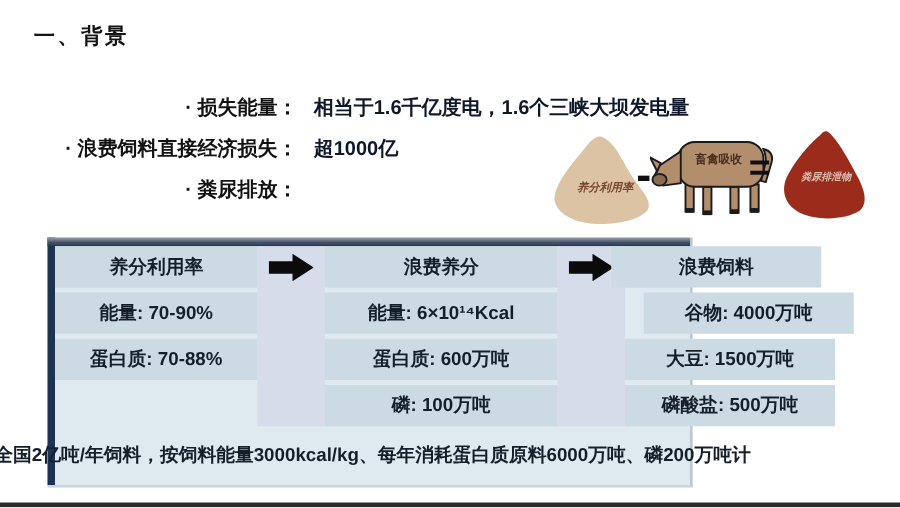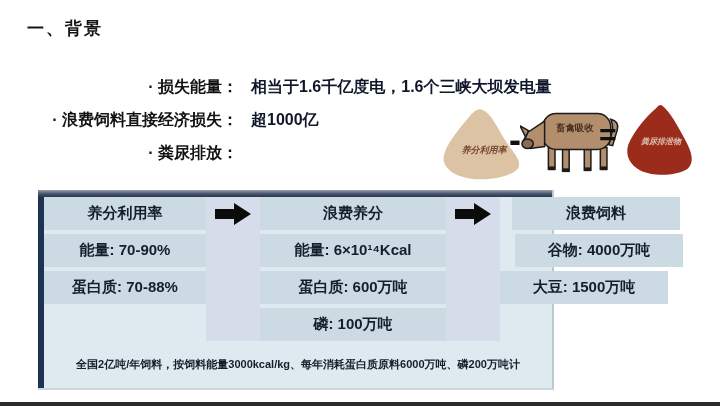--- a/index.html
+++ b/index.html
@@ -60,21 +60,21 @@
   }
   .cell {
     position:absolute; height:33px; background:var(--cell_bg,#cbdae3);
     color:var(--table_text,#141f2a); font-weight:bold; font-size:15px;
     display:flex; align-items:center; justify-content:center; white-space:nowrap;
   }
   .arrow { position:absolute; top:13px; width:36px; height:22px; }
   .footnote {
     position:absolute; left:6px; right:0; top:151px; height:47px;
     display:flex; align-items:center; justify-content:center;
-    font-size:11px; font-weight:bold; color:var(--table_text,#141f2a);
+    font-size:15px; font-weight:bold; color:var(--table_text,#141f2a);
     white-space:nowrap;
     text-align:right;
   }
   .bottom-strip {
     position:absolute; left:0; bottom:0; width:100%; height:4px; background:#2b2b2b;
   }
 </style>
 </head>
 <body>
 
@@ -151,21 +151,22 @@
 
     <div class="cell" style="left:222px; top:7px;   width:186px;">浪费养分</div>
     <div class="cell" style="left:222px; top:44px;  width:186px;">能量: 6×10¹⁴Kcal</div>
     <div class="cell" style="left:222px; top:81px;  width:186px;">蛋白质: 600万吨</div>
     <div class="cell" style="left:222px; top:118px; width:186px;text-align:right;">磷: 100万吨</div>
 
     <svg class="arrow" style="left:417px;" viewBox="0 0 36 22">
       <path d="M0,6 H19 V0 L36,11 L19,22 V16 H0 Z" fill="var(--arrow_black,#0b0b0b)"></path>
     </svg>
 
-    <div class="cell" style="left:474px; top:7px;   width:168px;">浪费饲料</div>
+    <div class="cell" style="left:451px; top:7px;   width:168px;">浪费饲料</div>
     <div class="cell" style="left:477px; top:44px;  width:168px;text-align:center;">谷物: 4000万吨</div>
     <div class="cell" style="left:462px; top:81px;  width:168px;">大豆: 1500万吨</div>
+    <div class="cell" style="left:462px; top:118px; width:168px;">磷酸盐: 500万吨</div>
 
     <div class="footnote">全国2亿吨/年饲料，按饲料能量3000kcal/kg、每年消耗蛋白质原料6000万吨、磷200万吨计</div>
   </div>
 
   <div class="bottom-strip"></div>
 </div>
 
 </body></html>

